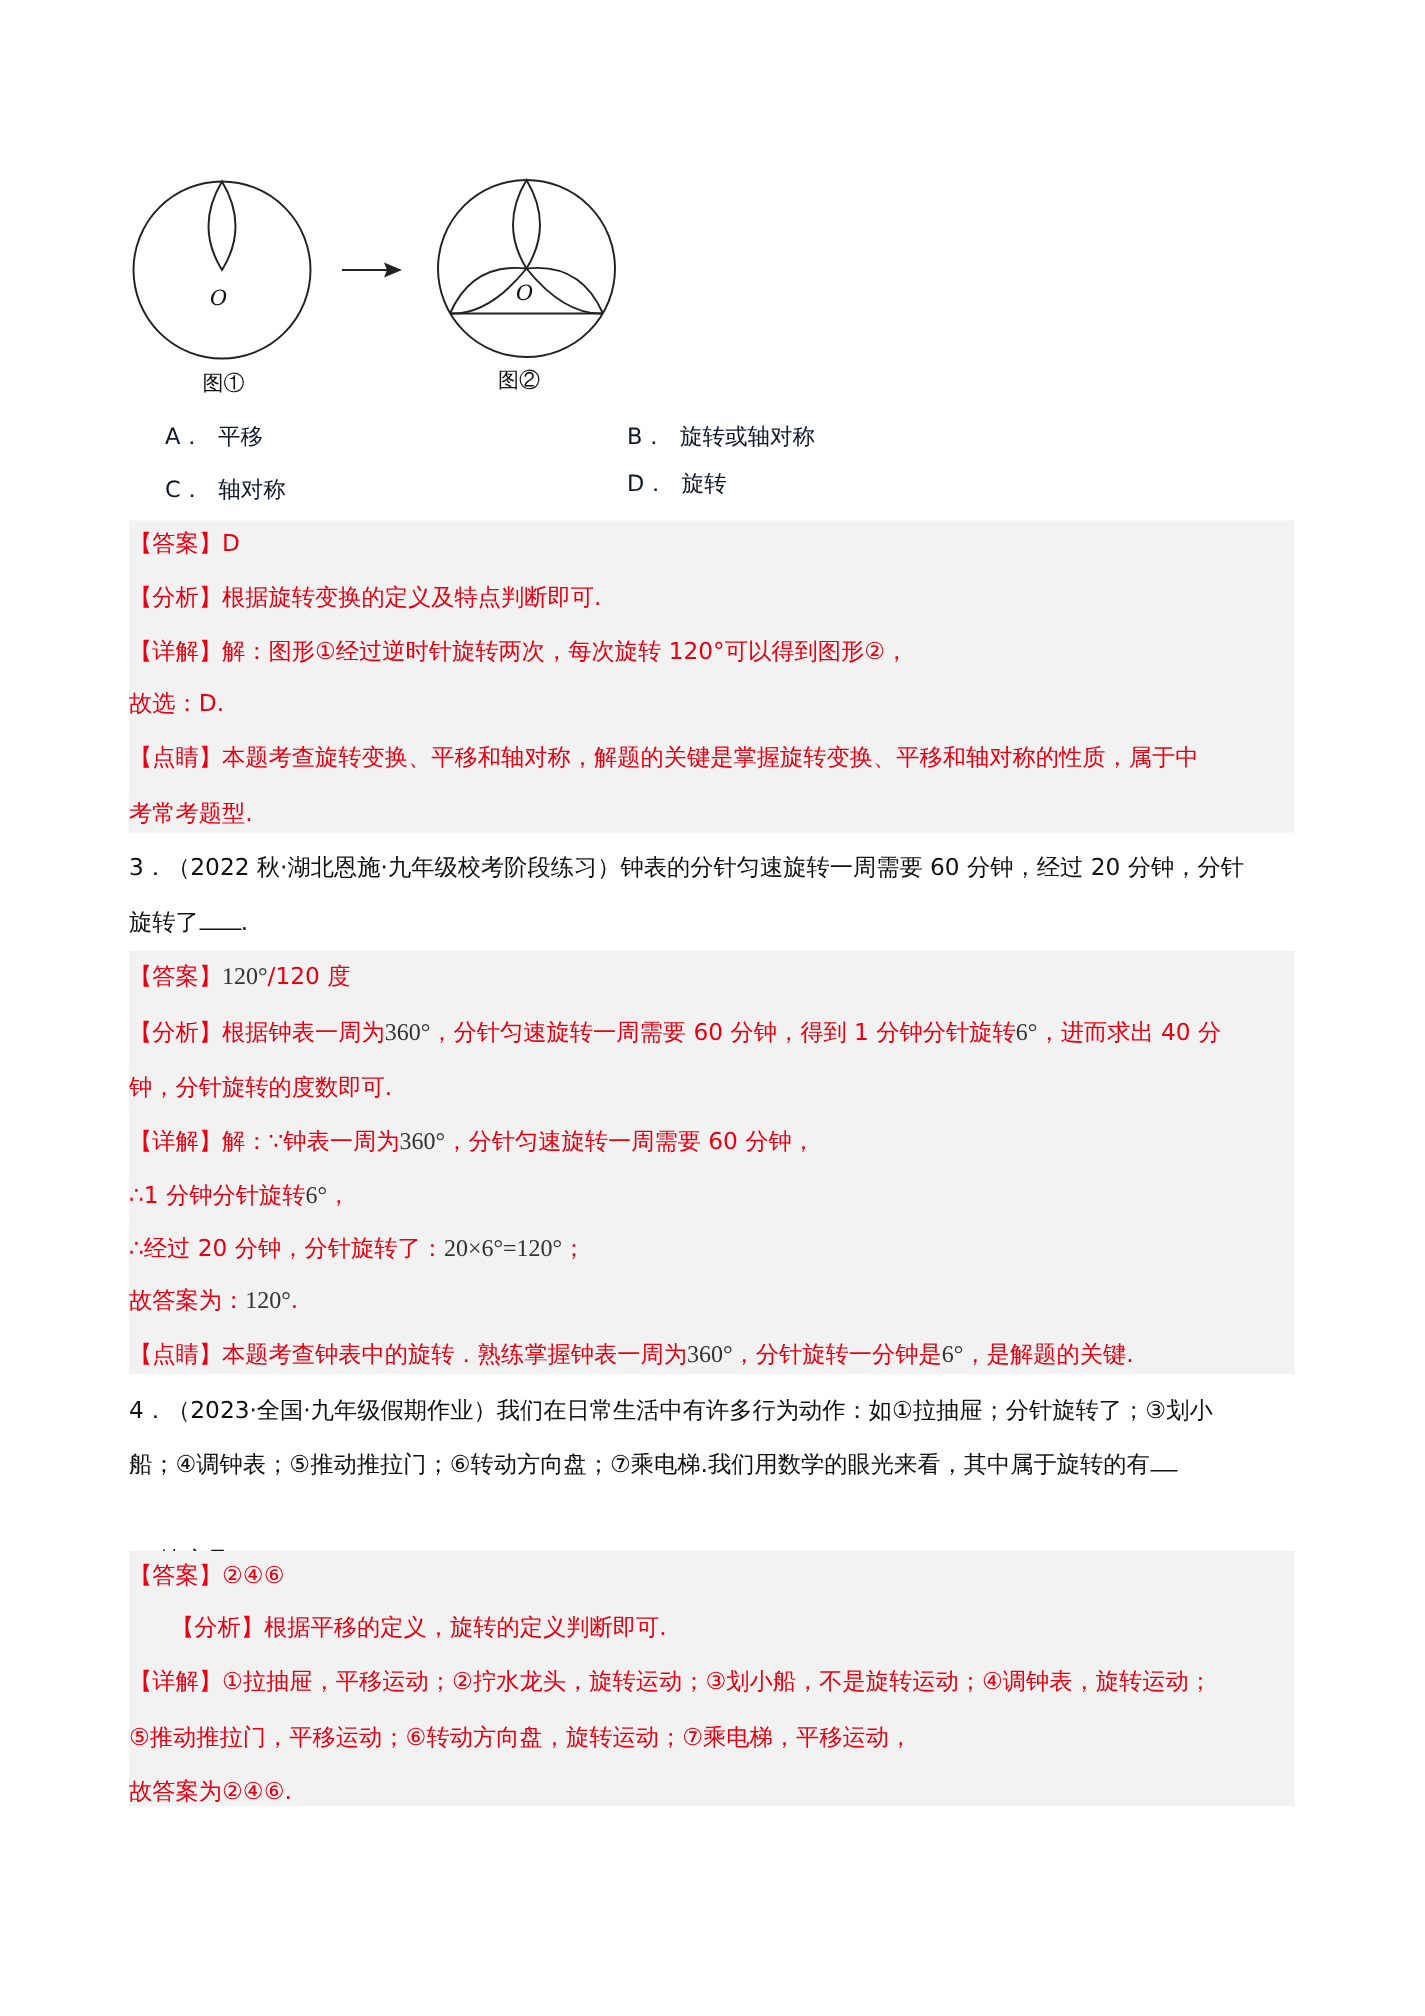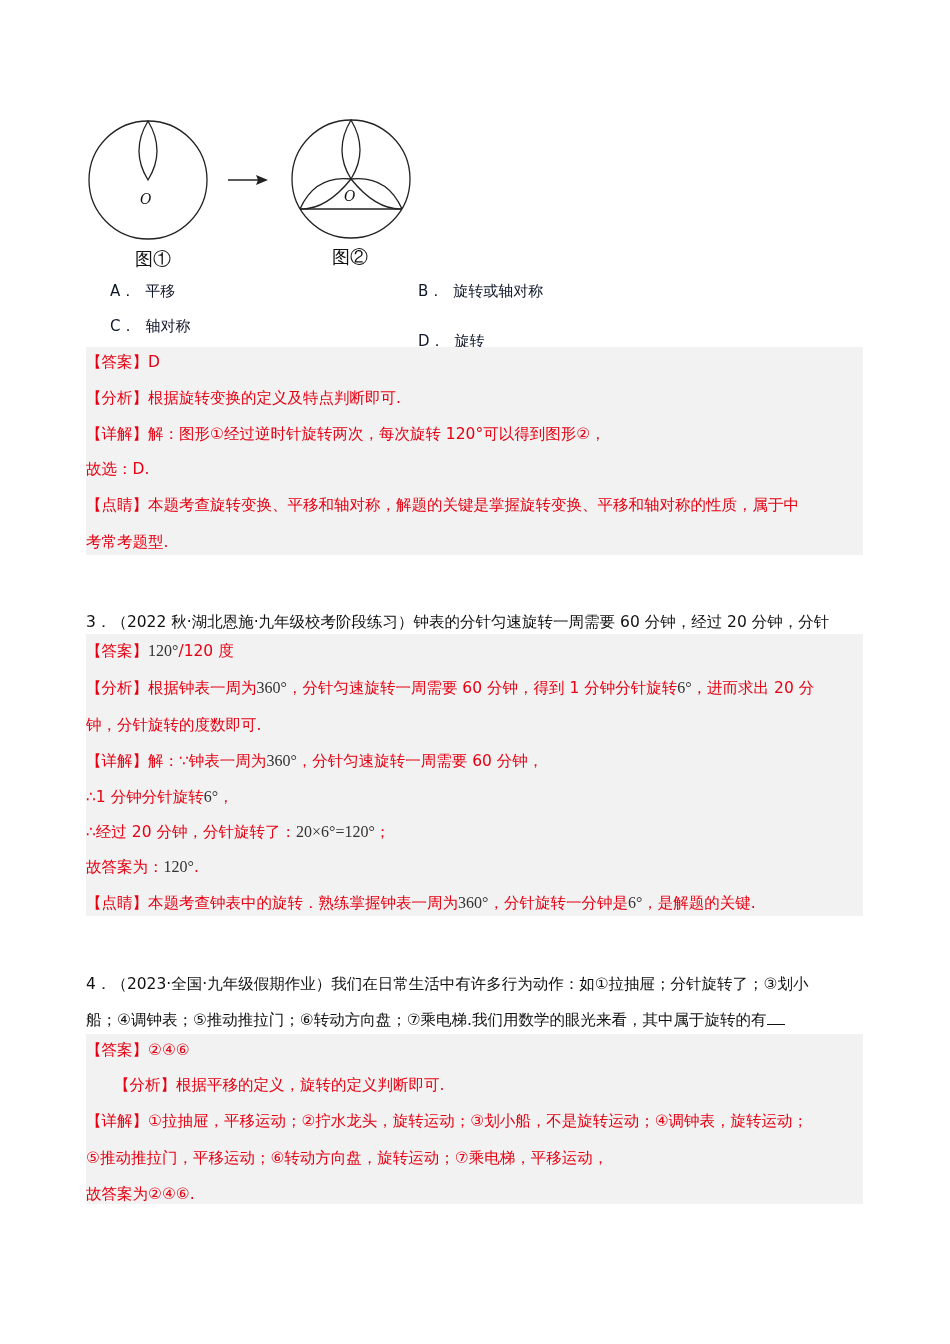--- a/index.html
+++ b/index.html
@@ -6,31 +6,31 @@
     body {
       width: 950px; height: 1344px; position: relative; overflow: hidden;
       font-family: "DejaVu Sans", "Liberation Sans", sans-serif;
       color: #000;
     }
     .page { position: absolute; left: 0; top: 0; width: 950px; height: 1344px; }
 
     
     .figure { position: absolute; left: 86px; top: 115px; width: 330px; height: 155px; }
     .figure svg { position: absolute; left: 0; top: 0; }
-    .fig-caption { position: absolute; font-size: 18px; font-family: "DejaVu Serif", serif; color: #111; }
+    .fig-caption { position: absolute; font-size: 14px; font-family: "DejaVu Serif", serif; color: #111; }
 
     
     .opt { position: absolute; font-size: 15px; color: #0f172a; }
     .opt .key { margin-right: 10px; }
 
     
     .solution { position: absolute; left: 86px; width: 777px; background: #f2f2f2; }
     .line { position: absolute; left: 86px; font-size: 15.5px; line-height: 20px; white-space: nowrap; }
     .red { color: #e60012; }
-    .black { color: #111; margin-top: 44px; }
+    .black { color: #111; }
     .math { font-family: "Liberation Serif", "DejaVu Serif", serif; color: #333; font-size: 16px; text-align: center; }
     .blank { display: inline-block; border-bottom: 1.5px solid #111; width: 28px; height: 14px; vertical-align: baseline; }
     .blank-sm { width: 18px; }
   </style>
 </head>
 <body>
 
 <div class="page">
 
   <div class="figure">
@@ -58,21 +58,21 @@
 
   <div class="opt" style="left:110px; top:282px;">
     <span class="key">A．</span><span>平移</span>
   </div>
   <div class="opt" style="left:418px; top:282px;">
     <span class="key">B．</span><span>旋转或轴对称</span>
   </div>
   <div class="opt" style="left:110px; top:317px;">
     <span class="key">C．</span><span>轴对称</span>
   </div>
-  <div class="opt" style="left:418px; top:332px;">
+  <div class="opt" style="left:418px; top:313px;">
     <span class="key">D．</span><span>旋转</span>
   </div>
 
   <div class="solution" style="top:347px; height:208px;"></div>
   <div class="line red" style="top:352px;">
     <span>【答案】</span><span>D</span>
   </div>
   <div class="line red" style="top:388px;">
     <span>【分析】</span><span>根据旋转变换的定义及特点判断即可.</span>
   </div>
@@ -90,21 +90,21 @@
   </div>
   <div class="line black" style="top:605px;">
     <span>旋转了</span><span class="blank"></span><span>.</span>
   </div>
 
   <div class="solution" style="top:634px; height:282px;"></div>
   <div class="line red" style="top:641px;">
     <span>【答案】</span><span class="math">120°</span><span>/120 度</span>
   </div>
   <div class="line red" style="top:678px;">
-    <span>【分析】</span><span>根据钟表一周为</span><span class="math">360°</span><span>，分针匀速旋转一周需要 60 分钟，得到 1 分钟分针旋转</span><span class="math">6°</span><span>，进而求出 20 分</span>
+    <span>【分析】</span><span>根据钟表一周为</span><span class="math">360°</span><span>，分针匀速旋转一周需要 60 分钟，得到 1 分钟分针旋转</span><span class="math">6°</span><span>，进而求出 40 分</span>
   </div>
   <div class="line red" style="top:715px;">钟，分针旋转的度数即可.</div>
   <div class="line red" style="top:751px;">
     <span>【详解】</span><span>解：∵钟表一周为</span><span class="math">360°</span><span>，分针匀速旋转一周需要 60 分钟，</span>
   </div>
   <div class="line red" style="top:787px;">
     <span>∴1 分钟分针旋转</span><span class="math">6°</span><span>，</span>
   </div>
   <div class="line red" style="top:822px;">
     <span>∴经过 20 分钟，分针旋转了：</span><span class="math">20×6°=120°</span><span>；</span>

